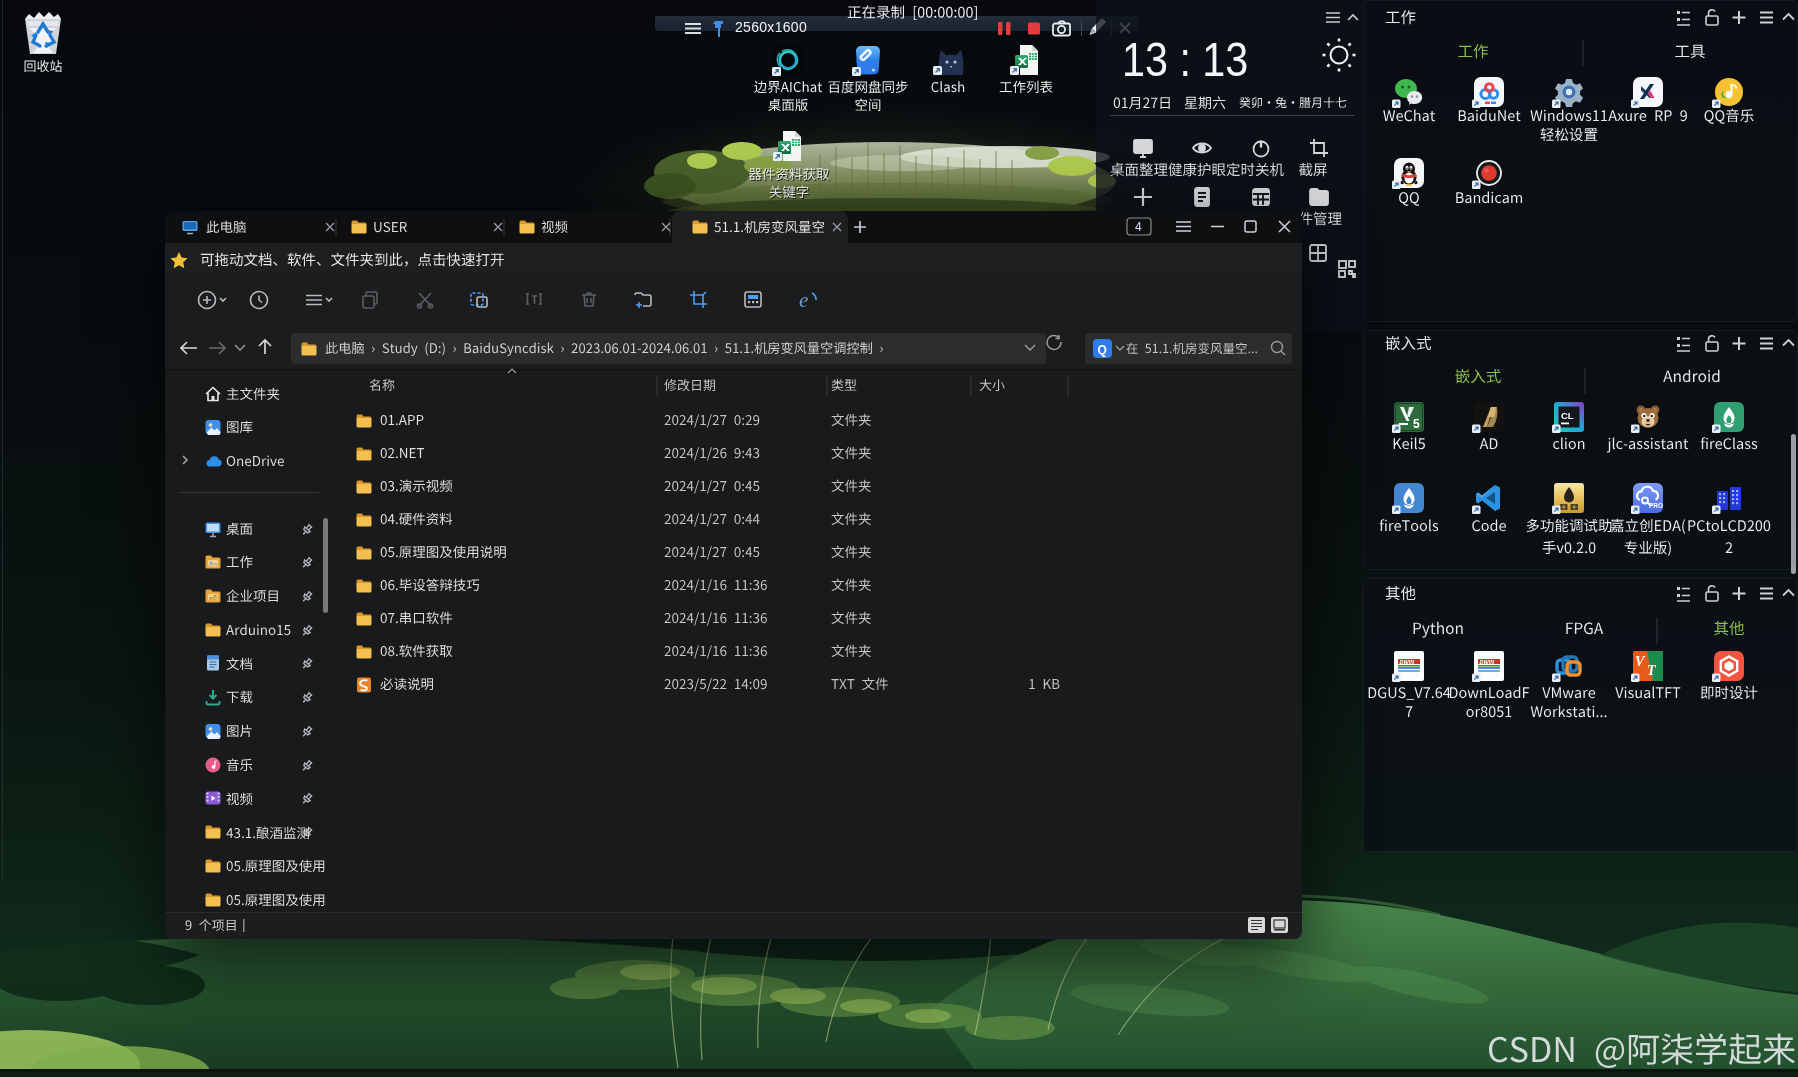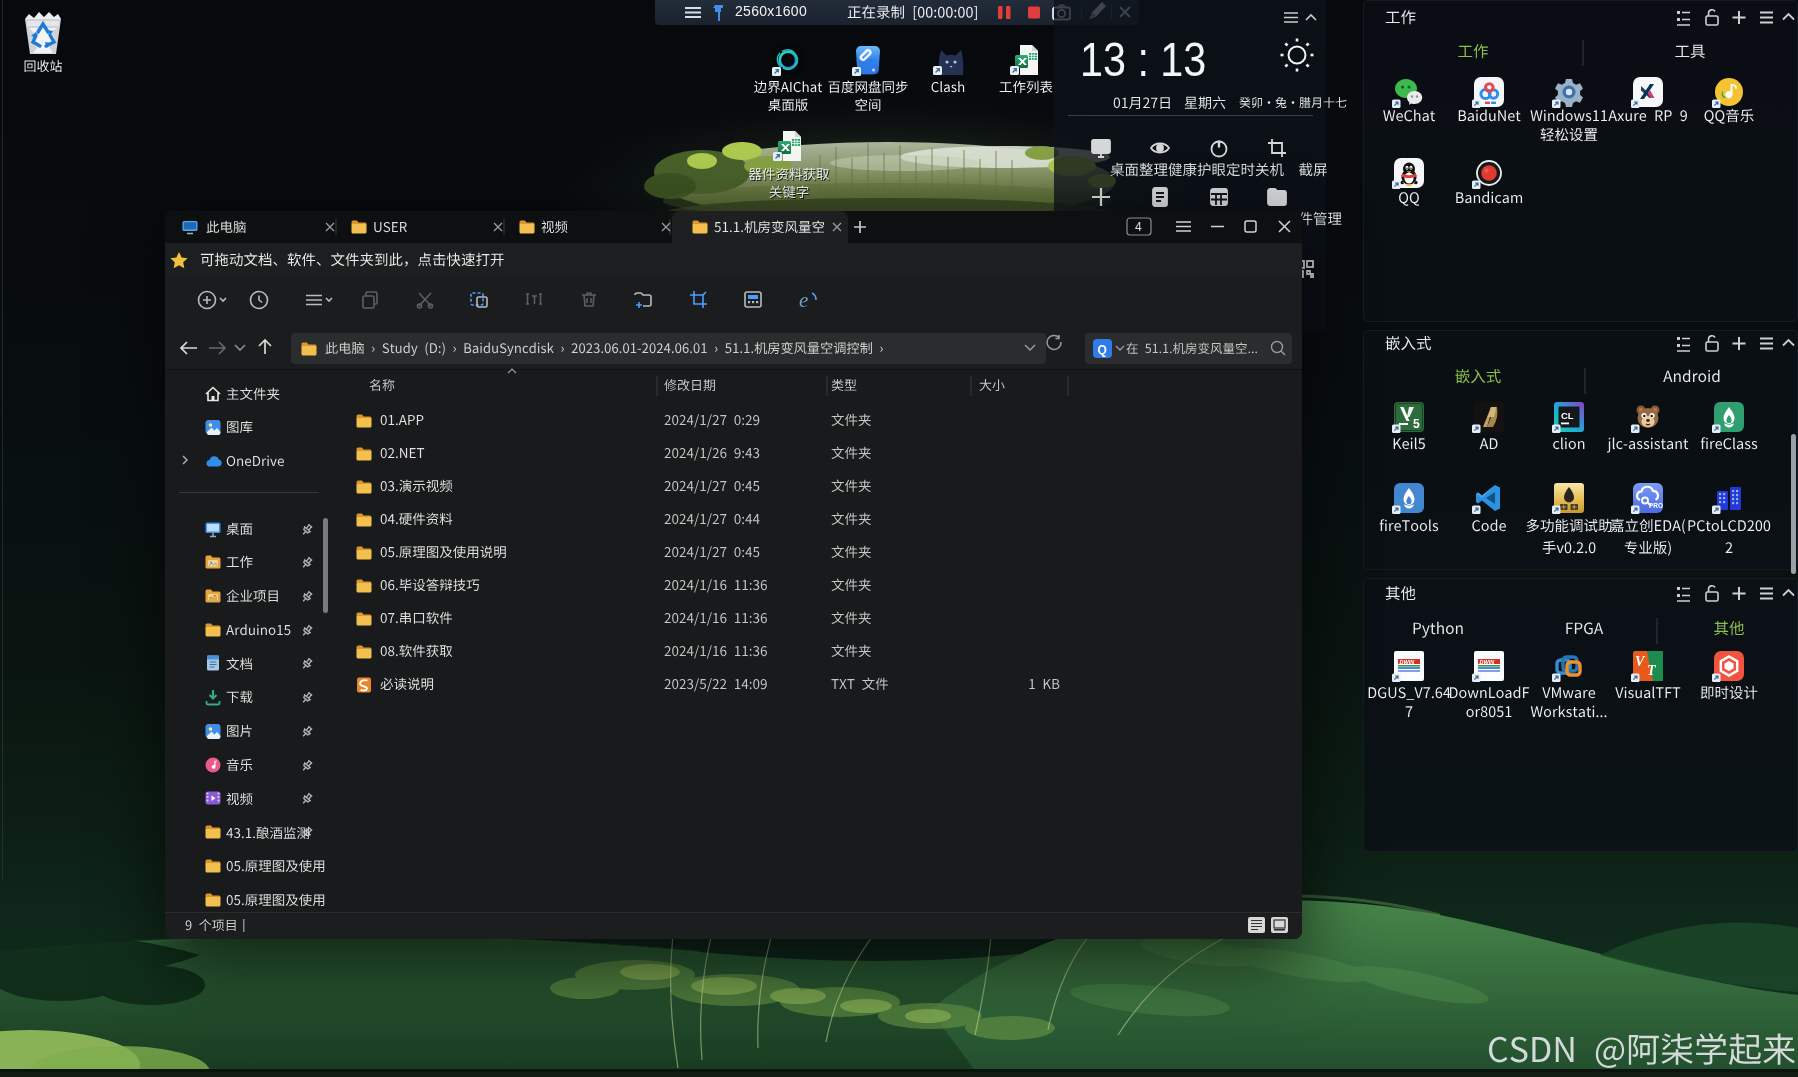--- a/index.html
+++ b/index.html
@@ -461,21 +461,21 @@
  <rect x="3" y="10" width="13" height="13" rx="1.5" fill="url(#exg)"></rect>
  <path d="M6 13 l3.2 3.5 L6 20 h2.6 l1.9 -2.2 L12.4 20 H15 l-3.2 -3.5 L15 13 h-2.6 l-1.9 2.2 L8.6 13 Z" fill="#fff"></path>
 </g>
  <g transform="translate(-2 21)">
             <rect width="9" height="9" rx="1.5" fill="#e8eef5"></rect>
             <path d="M2.52 6.48 L6.03 2.97 M3.42 2.7 L6.3 2.7 L6.3 5.58" stroke="#3a6ea5" stroke-width="1.3" fill="none"></path>
           </g>
 </g>
 </svg></div>
 
-<div class="ab" id="recbar" style="z-index:2;left:655px;top:0;width:484px;height:25px;background:linear-gradient(#232c3a,#1a222e);border-radius:0 0 4px 4px">
+<div class="ab" id="recbar" style="z-index:2;left:655px;top:16px;width:484px;height:15px;background:linear-gradient(#232c3a,#1a222e);border-radius:0 0 4px 4px">
 <svg width="484" height="25">
 <g stroke="#d7dde5" stroke-width="2">
           <path d="M30 8h16 M30 12.5h16 M30 17h16"></path>
         </g>
 <g transform="translate(56,3)">
           <path d="M4 2 h8 v3 h-2 v4 h-6 v-4 h-2 Z" fill="#3f8fe8"></path>
           <rect x="7" y="9" width="2" height="9" fill="#3f8fe8"></rect>
         </g>
 <g fill="#e23d3d">
  <rect x="343" y="6" width="4.5" height="13" rx="1"></rect>
@@ -492,21 +492,21 @@
           <path d="M0.5 14 l2.5 -6.5 L13 -3 l4 4 L7 11.5 Z" fill="#f4f7fa"></path>
           <path d="M1 13 l2.2 -6 3.8 3.8 Z" fill="#9aa4b2"></path>
         </g>
 <rect x="456" y="5" width="1" height="15" fill="#444c58"></rect>
 <g stroke="#e6eaef" stroke-width="1.8">
           <path d="M465 7 l10 10 M475 7 l-10 10"></path>
         </g>
 </svg>
 <div class="ab" style="left:80px;top:3px;font-size:14px;color:#f0f2f5;letter-spacing:0.3px">2560x1600</div>
 </div>
-<div class="ab" id="clockp" style="left:1054px;top:0;width:272px;height:332px;background:rgba(13,18,25,0.78);border-radius:0 0 6px 6px"><svg width="272" height="332">
+<div class="ab" id="clockp" style="left:1096px;top:0;width:272px;height:332px;background:rgba(13,18,25,0.78);border-radius:0 0 6px 6px"><svg width="272" height="332">
         <g stroke="#c8cbce" stroke-width="1.6" fill="none">
           <path d="M230 13h14 M230 17.5h14 M230 22h14"></path>
           <path d="M252 20 l5 -5 5 5"></path>
         </g>
         <g transform="translate(243,55)" stroke="#f2f3f4" fill="none" stroke-width="2">
           <circle r="8.5"></circle>
           <path d="M13.5 0.0 L16.5 0.0" stroke-width="2.6"></path>
           <path d="M9.5 9.5 L11.7 11.7" stroke-width="2.6"></path>
           <path d="M0.0 13.5 L0.0 16.5" stroke-width="2.6"></path>
           <path d="M-9.5 9.5 L-11.7 11.7" stroke-width="2.6"></path>

